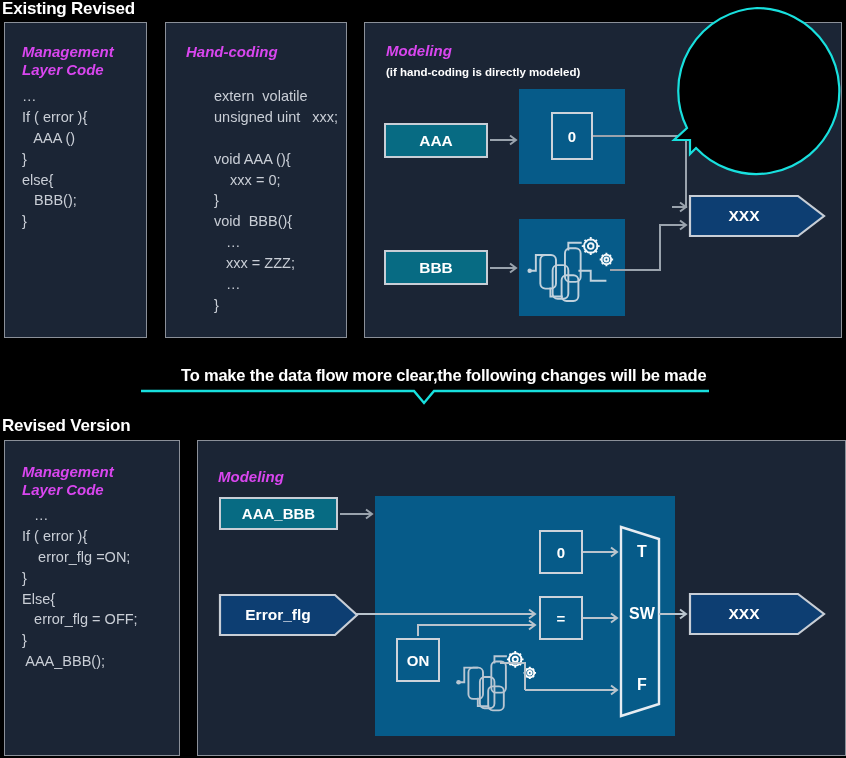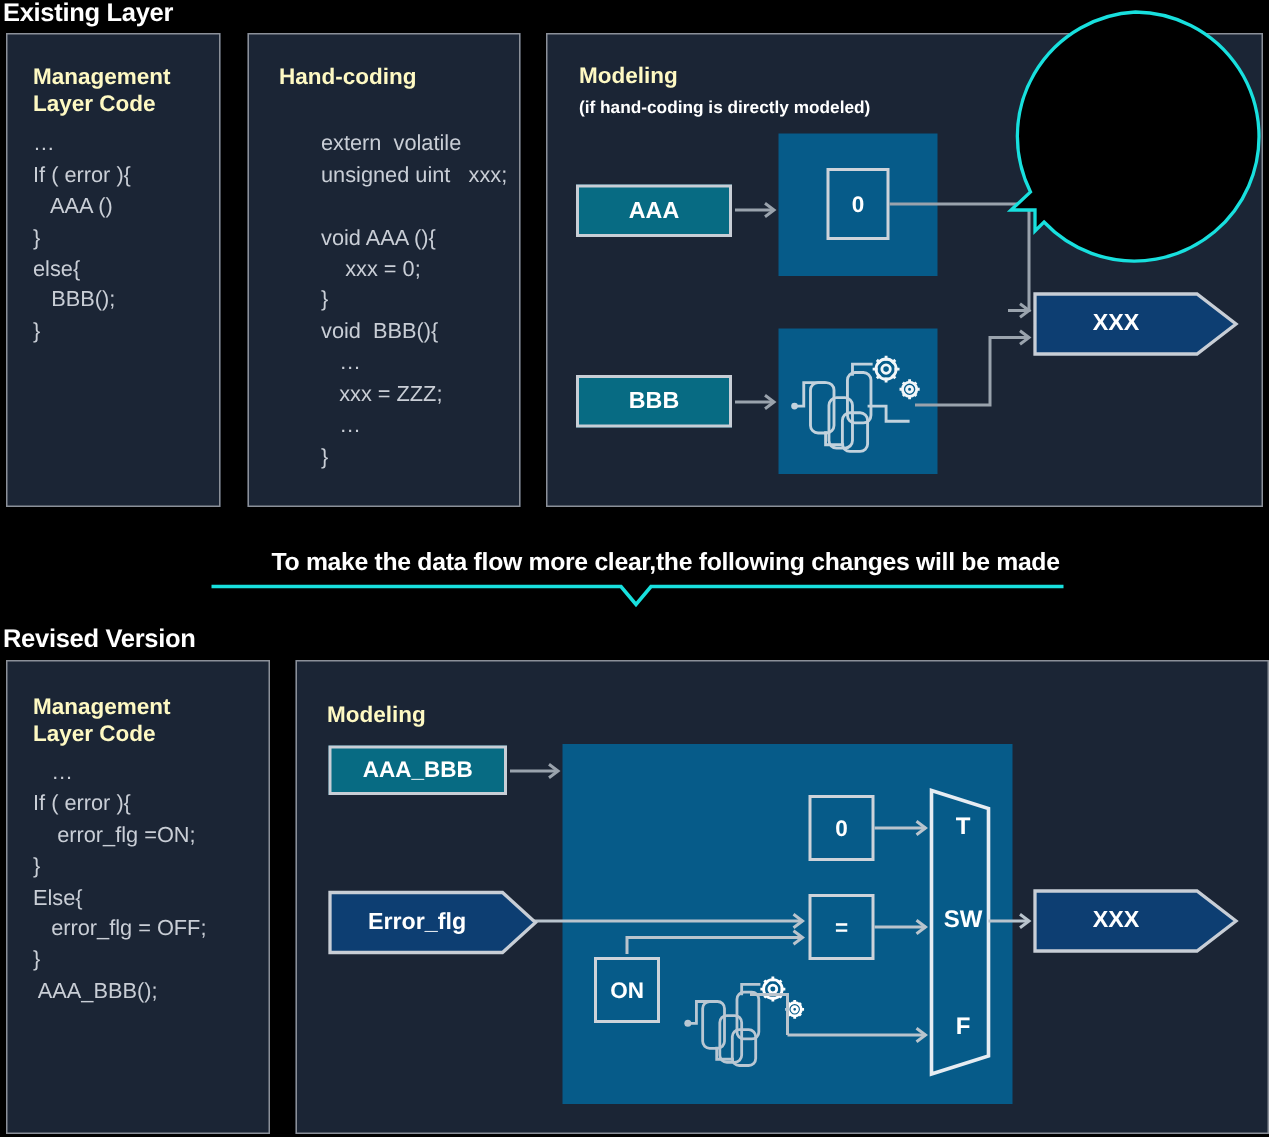--- a/index.html
+++ b/index.html
@@ -14,21 +14,21 @@
   }
   #t-existing{top:-1px;}
   #t-revised{top:416px;}
 
   .panel{
     position:absolute;background:#1b2535;border:1px solid #8b9099;
     box-sizing:border-box;
   }
   .panel-title{
     position:absolute;font-weight:bold;font-size:15px;line-height:1.22;
-    color:#fef9c3;white-space:pre-line;
+    color:#d946ef;white-space:pre-line;font-style:italic;
   }
   .panel-sub{
     position:absolute;font-weight:bold;font-size:11.5px;color:#fff;white-space:nowrap;
   }
   .code{
     position:absolute;font-size:14.5px;line-height:1.44;color:#c9ced6;
     white-space:pre;font-family:"Liberation Sans", sans-serif;
   }
 
   
@@ -66,21 +66,21 @@
 
   
   #banner-text{
     position:absolute;font-weight:bold;font-size:16.5px;color:#fff;
     white-space:nowrap;letter-spacing:-0.2px;
   }
 </style>
 </head>
 <body>
 
-<div class="sec-title" id="t-existing">Existing Layer</div>
+<div class="sec-title" id="t-existing">Existing Revised</div>
 
 <div class="panel" style="left:4px;top:22px;width:143px;height:316px;"></div>
 <div class="panel-title" style="left:22px;top:43px;width:125px;">Management
 Layer Code</div>
 <div class="code" style="left:22px;top:86px;width:125px;">…
 If ( error ){
    AAA ()
 }
 else{
    BBB();

